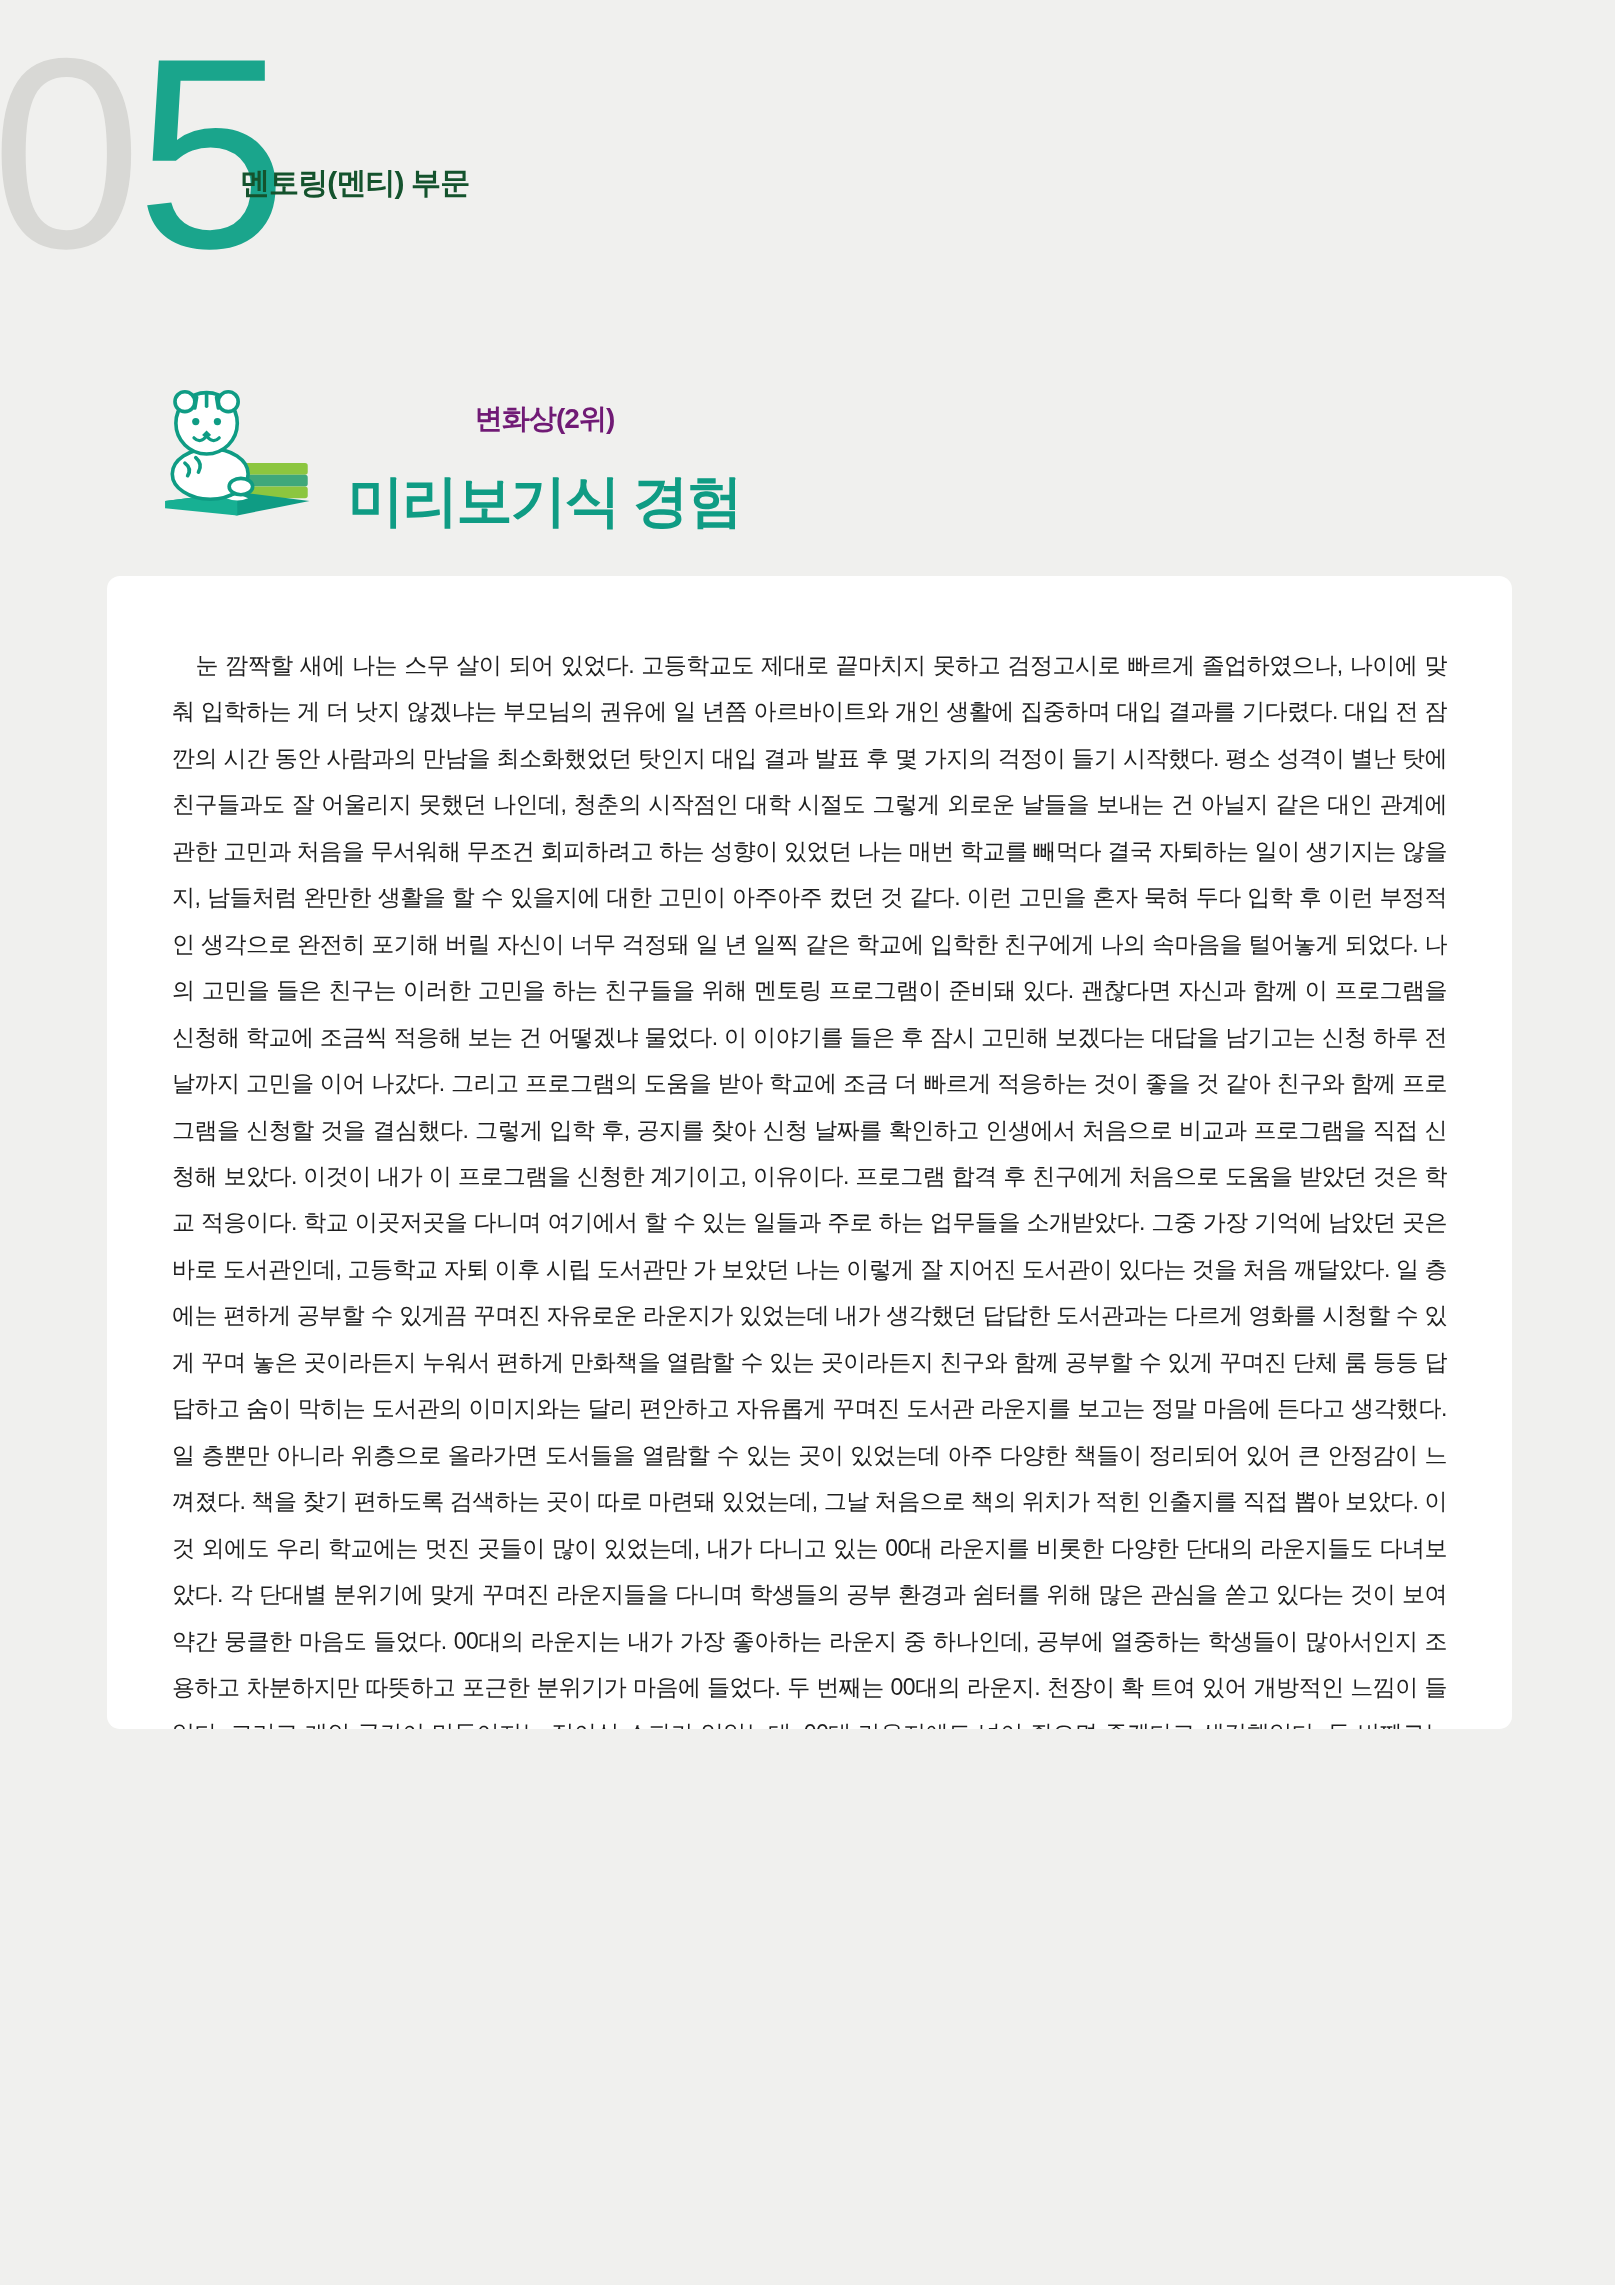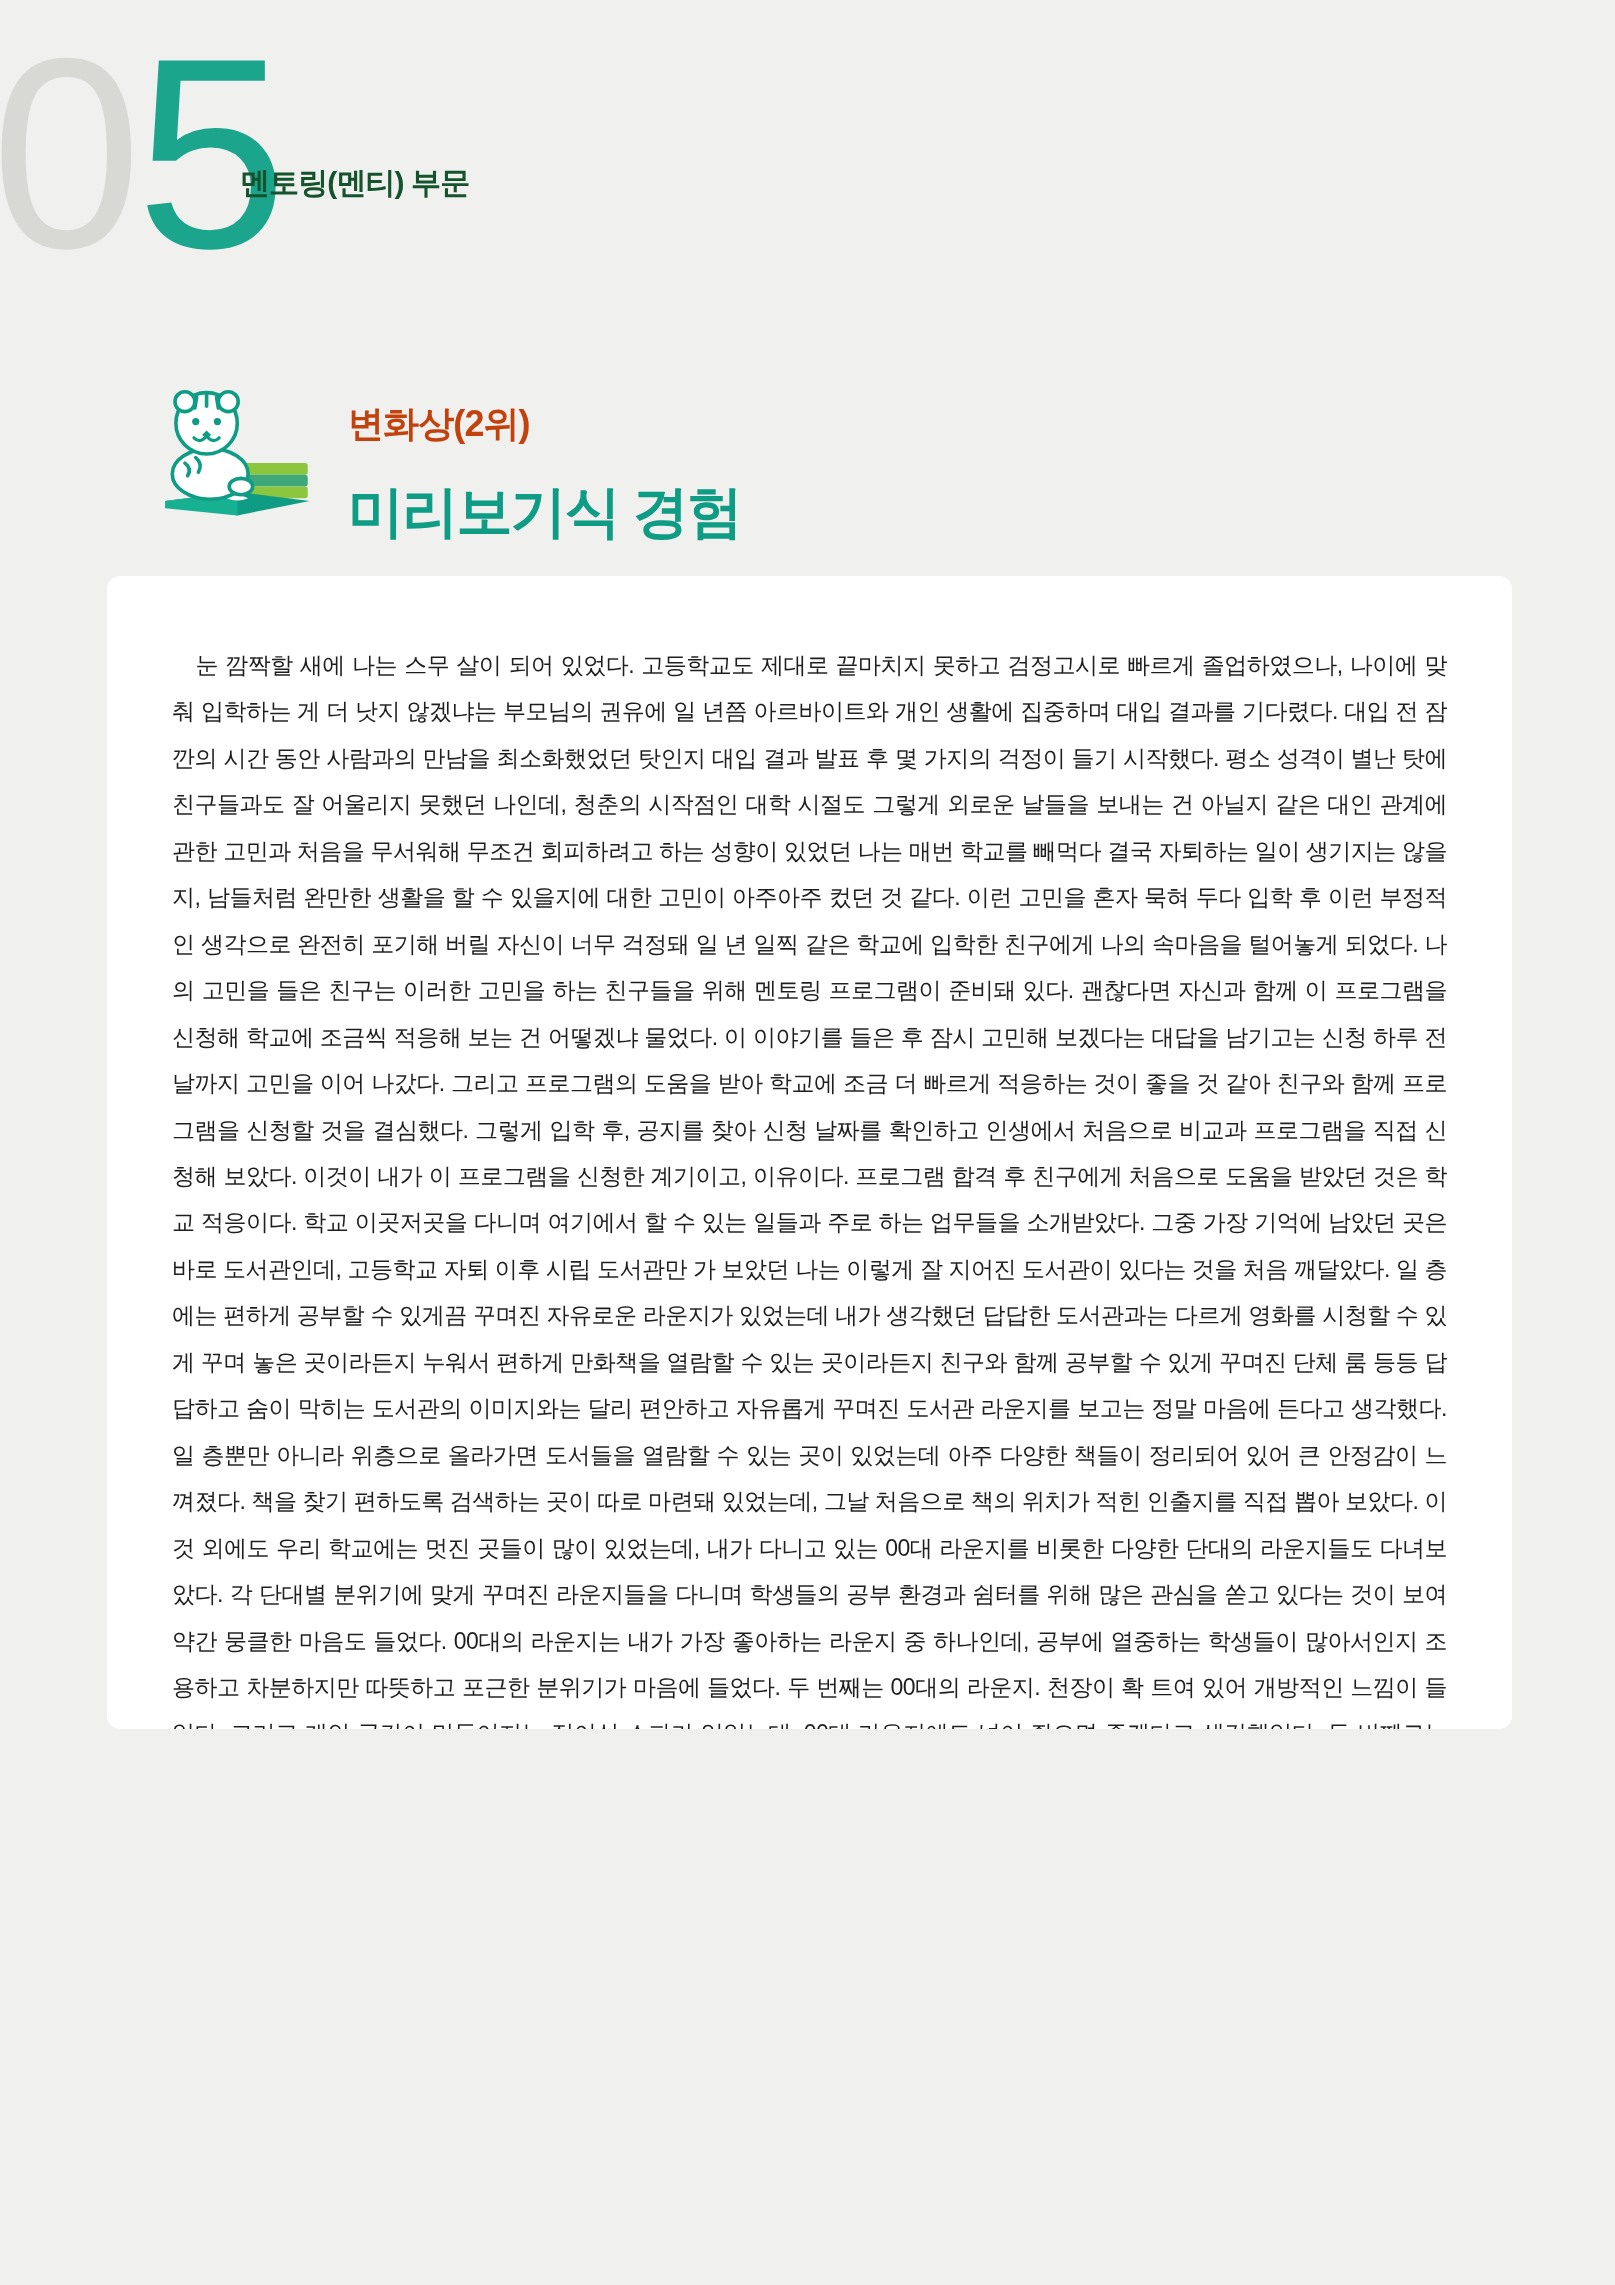--- a/index.html
+++ b/index.html
@@ -53,25 +53,26 @@
     width: 172px;
     height: 149px;
     position: relative;
     flex: 0 0 auto;
   }
   .award-text {
     margin-left: 22px;
     padding-top: 20px;
   }
   .award-rank {
-    font-size: 36px;
+    font-size: 28px;
     font-weight: 700;
-    color: #c2410c;
+    color: #701a75;
     letter-spacing: -0.9px;
     margin-bottom: 12.7px;
+    text-align: center;
   }
   .award-title {
     font-size: 56px;
     font-weight: 700;
     color: #0f9c84;
     letter-spacing: -1.8px;
     line-height: 1.1;
     margin-top: 32px;
   }
 

